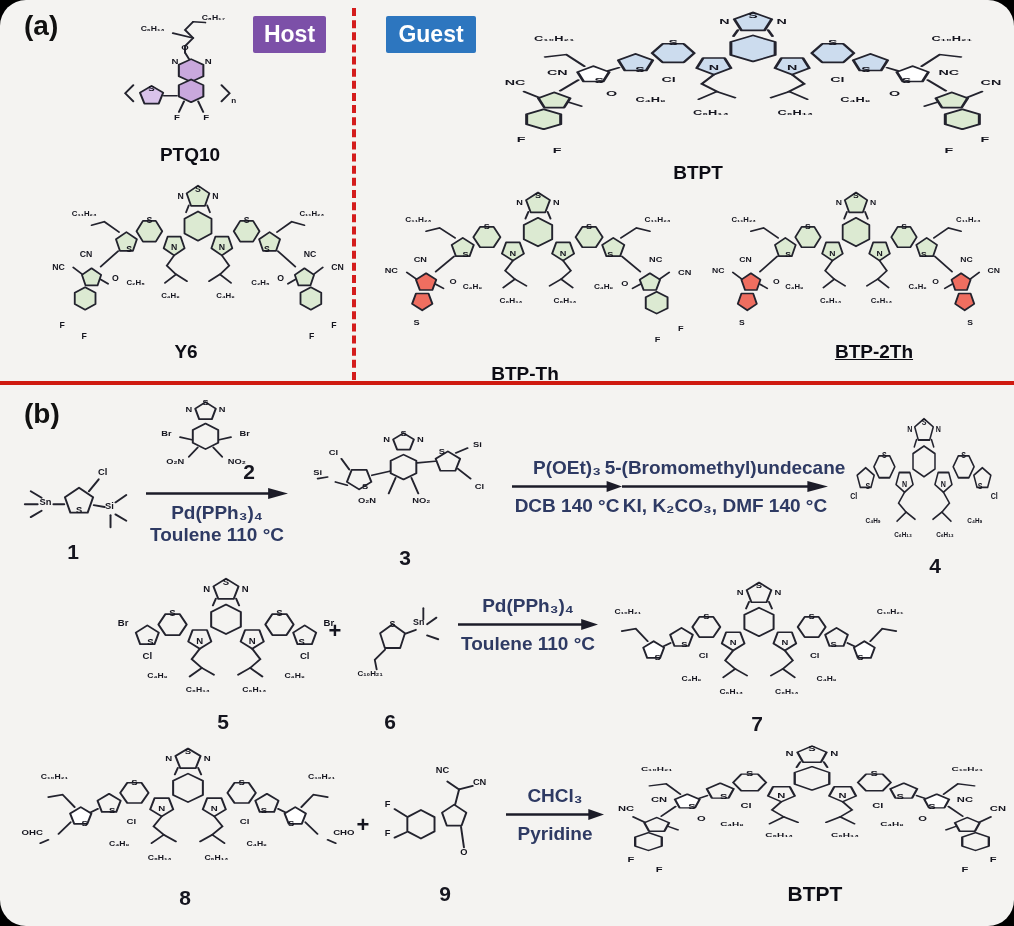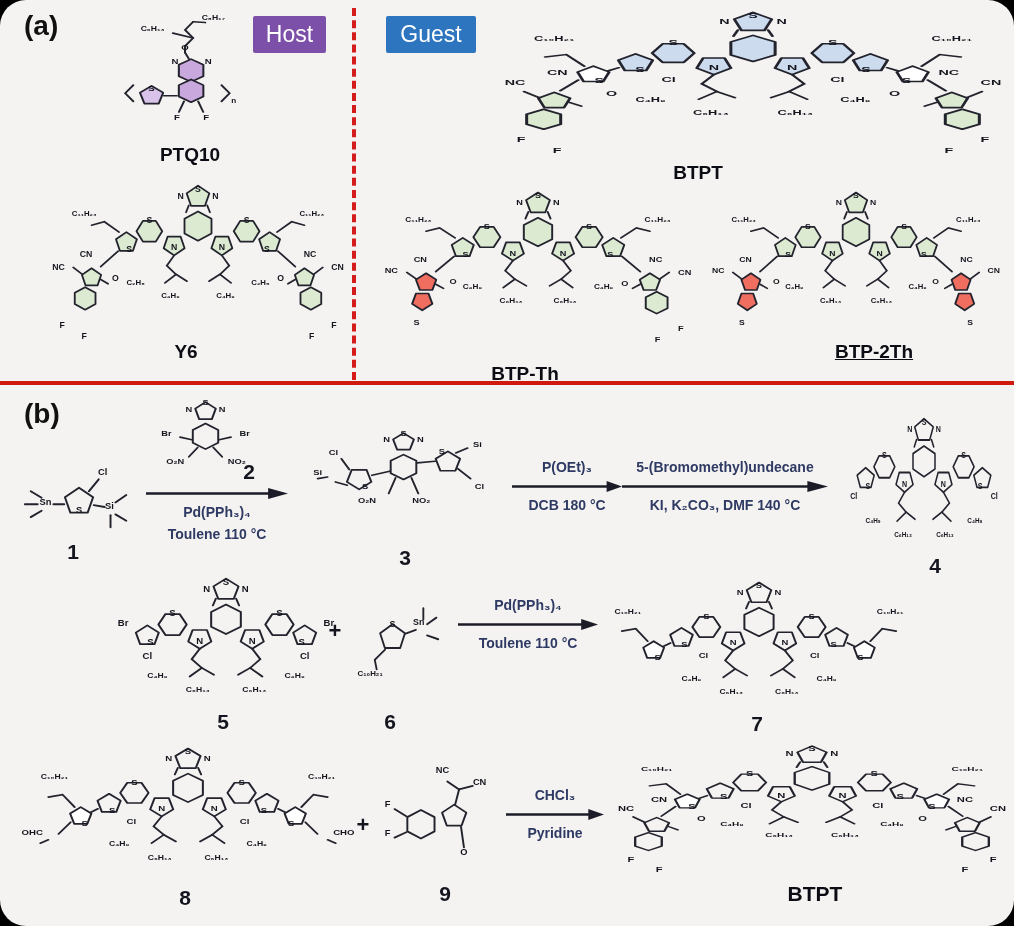--- a/index.html
+++ b/index.html
@@ -1,27 +1,27 @@
 <!DOCTYPE html>
 <html><head>
 <meta charset="utf-8">
 <style>
   html,body{margin:0;padding:0;background:#000;}
   body{width:1014px;height:926px;position:relative;overflow:hidden;font-family:"Liberation Sans",sans-serif;}
   .canvas{position:absolute;inset:0;background:#f4f3f1;border-radius:26px;}
   .abs{position:absolute;}
   .panel-label{font-size:28px;font-weight:bold;color:#111;}
-  .badge{color:#fff;font-size:23px;font-weight:normal;text-align:center;border-radius:2px;display:flex;align-items:center;justify-content:center;}
+  .badge{color:#fff;font-size:23px;font-weight:bold;text-align:center;border-radius:2px;display:flex;align-items:center;justify-content:center;}
   .mol-name{font-size:19px;font-weight:bold;color:#0c0c14;text-align:center;}
   .cnum{font-size:21px;font-weight:bold;color:#15151f;text-align:center;}
   .plus{font-size:22px;font-weight:bold;color:#15151f;text-align:center;}
   .vdash{border-left:4px dashed #d41c1c;width:0;}
   .hline{background:#cf1a10;}
   .arrow-box{display:flex;flex-direction:column;align-items:center;gap:3px;}
-  .cond{font-size:14px;font-weight:bold;color:#2e3a63;text-align:right;white-space:nowrap;line-height:19px;}
+  .cond{font-size:19px;font-weight:bold;color:#2e3a63;text-align:right;white-space:nowrap;line-height:19px;}
   .cond:empty{display:none;}
   .arr{width:100%;height:13px;display:block;}
   .arr line{stroke:#1c1c28;stroke-width:2.2;}
   .arr polygon{fill:#1c1c28;}
   svg.mol{overflow:visible;display:block;}
   svg.mol polygon{stroke:#23232e;stroke-width:2;stroke-linejoin:round;}
   svg.mol polyline{fill:none;stroke:#23232e;stroke-width:2;stroke-linecap:round;}
   svg.mol text{font-weight:bold;fill:#14141e;font-family:"Liberation Sans",sans-serif;}
 </style>
 </head>
@@ -362,21 +362,21 @@
       <text x="125" y="95" font-size="9.5" text-anchor="middle">NO₂</text>
     </svg>
   <div class="abs cnum" style="left:390px;top:546px;width:30px;">3</div>
 
   <div class="abs arrow-box" style="left:512px;top:458px;width:110px;">
     <span class="cond">P(OEt)₃</span>
     <svg class="arr" viewBox="0 0 100 12" preserveAspectRatio="none">
         <line x1="0" y1="6" x2="88" y2="6"></line>
         <polygon points="86,1 100,6 86,11"></polygon>
       </svg>
-    <span class="cond">DCB 180 °C</span>
+    <span class="cond">DCB 140 °C</span>
 
   </div>
 
   <div class="abs arrow-box" style="left:622px;top:458px;width:206px;">
     <span class="cond">5-(Bromomethyl)undecane</span>
     <svg class="arr" viewBox="0 0 100 12" preserveAspectRatio="none">
         <line x1="0" y1="6" x2="92" y2="6"></line>
         <polygon points="90,1 100,6 90,11"></polygon>
       </svg>
     <span class="cond">KI, K₂CO₃, DMF 140 °C</span>

